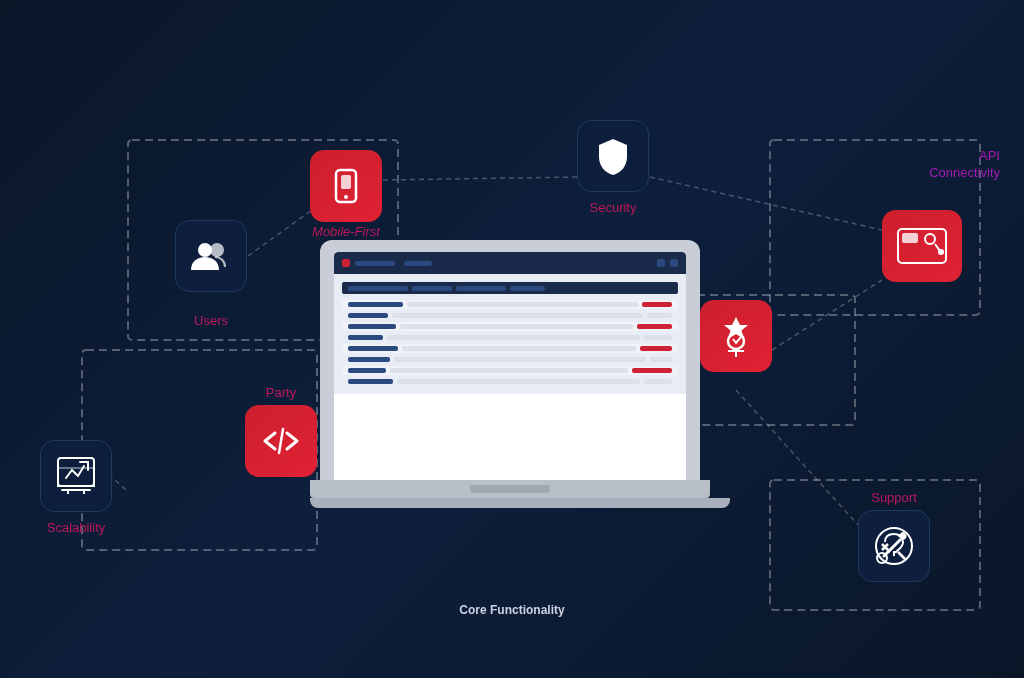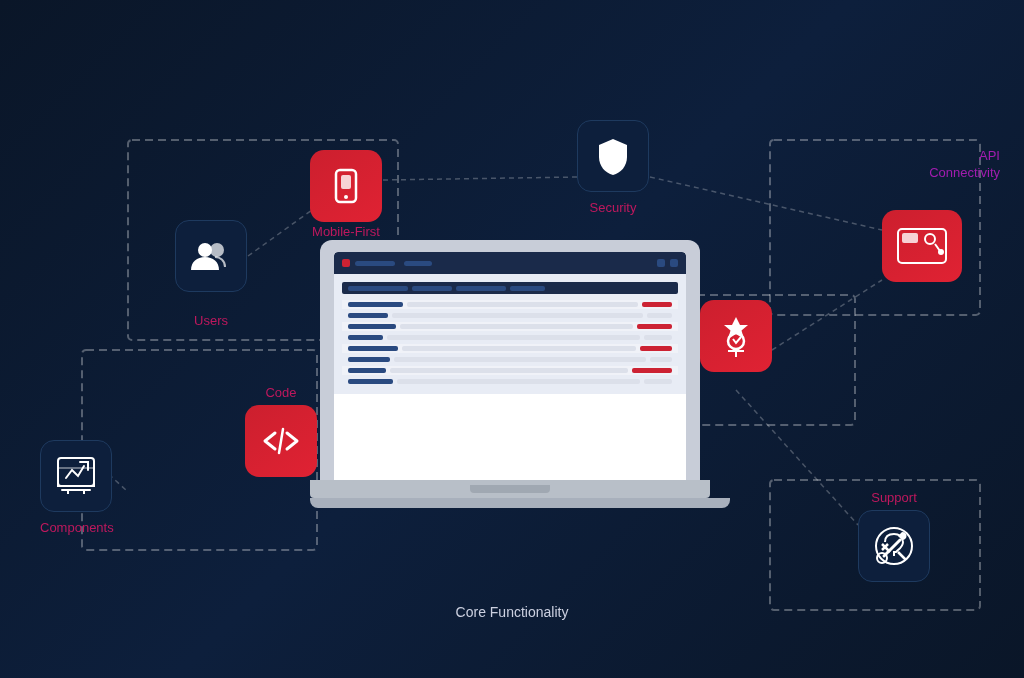--- a/index.html
+++ b/index.html
@@ -168,21 +168,21 @@
   </div>
   <div class="icon-label" style="left:175px;top:313px;width:72px;">Users</div>
 
   <div class="icon-box red" style="left:310px;top:150px;width:72px;height:72px;">
     <svg width="38" height="38" viewBox="0 0 38 38" fill="none">
       <rect x="9" y="3" width="20" height="32" rx="4" stroke="white" stroke-width="2.5" fill="none"></rect>
       <circle cx="19" cy="30" r="2" fill="white"></circle>
       <rect x="14" y="8" width="10" height="14" rx="2" fill="white" opacity="0.8"></rect>
     </svg>
   </div>
-  <div class="icon-label" style="left:300px;top:224px;width:92px;">Mobile-First</div>
+  <div class="icon-label" style="left:300px;top:224px;width:92px;font-style:italic;">Mobile-First</div>
 
   <div class="icon-box dark" style="left:577px;top:120px;width:72px;height:72px;">
     <svg width="42" height="42" viewBox="0 0 42 42" fill="none">
       <path d="M21 4L7 10v12c0 9 6 16 14 18 8-2 14-9 14-18V10L21 4z" fill="white"></path>
     </svg>
   </div>
   <div class="icon-label" style="left:577px;top:200px;width:72px;">Security</div>
 
   <div class="icon-box red" style="left:882px;top:210px;width:80px;height:72px;">
     <svg width="52" height="38" viewBox="0 0 52 38" fill="none">
@@ -221,35 +221,35 @@
   </div>
   <div class="icon-label" style="left:858px;top:490px;width:72px;">Support</div>
 
   <div class="icon-box red" style="left:245px;top:405px;width:72px;height:72px;">
     <svg width="44" height="44" viewBox="0 0 44 44" fill="none">
       <path d="M16 14 L6 22 L16 30" stroke="white" stroke-width="3" stroke-linecap="round" stroke-linejoin="round" fill="none"></path>
       <path d="M28 14 L38 22 L28 30" stroke="white" stroke-width="3" stroke-linecap="round" stroke-linejoin="round" fill="none"></path>
       <line x1="24" y1="10" x2="20" y2="34" stroke="white" stroke-width="2.5" stroke-linecap="round"></line>
     </svg>
   </div>
-  <div class="icon-label" style="left:245px;top:385px;width:72px;">Code</div>
+  <div class="icon-label" style="left:245px;top:385px;width:72px;">Party</div>
 
   <div class="icon-box dark" style="left:40px;top:440px;width:72px;height:72px;">
     <svg width="44" height="44" viewBox="0 0 44 44" fill="none">
       <rect x="4" y="4" width="36" height="28" rx="3" stroke="white" stroke-width="2" fill="none"></rect>
       <path d="M4 28 L4 32 L40 32 L40 28" stroke="white" stroke-width="2" fill="none"></path>
       <line x1="4" y1="14" x2="40" y2="14" stroke="white" stroke-width="1.5" opacity="0.5"></line>
       <path d="M12 24 L18 16 L24 22 L30 12" stroke="white" stroke-width="2" fill="none" stroke-linecap="round"></path>
       <path d="M26 8 L34 8 L34 16" stroke="white" stroke-width="2" fill="none" stroke-linecap="round"></path>
       <path d="M8 36 L36 36" stroke="white" stroke-width="2" stroke-linecap="round"></path>
       <path d="M14 36 L14 40" stroke="white" stroke-width="2"></path>
       <path d="M30 36 L30 40" stroke="white" stroke-width="2"></path>
     </svg>
   </div>
-  <div class="icon-label" style="left:40px;top:520px;width:72px;">Components</div>
+  <div class="icon-label" style="left:40px;top:520px;width:72px;">Scalability</div>
 
   <div class="laptop">
     <div class="laptop-screen-outer">
       <div class="laptop-screen-inner">
         <div class="screen-topbar">
           <div class="topbar-dot"></div>
           <div class="topbar-line" style="width:40px;"></div>
           <div class="topbar-line" style="width:28px;margin-left:4px;"></div>
           <div style="flex:1;"></div>
           <div class="topbar-dot" style="background:#2a4a80;"></div>
@@ -306,15 +306,15 @@
           </div>
         </div>
       </div>
     </div>
     <div class="laptop-base">
       <div class="laptop-notch"></div>
     </div>
     <div class="laptop-foot"></div>
   </div>
 
-  <div class="icon-label" style="left:440px;top:603px;width:144px;font-size:14px;font-weight:400;color:#ccd0e0;">Core Functionality</div>
+  <div class="icon-label" style="left:440px;top:603px;width:144px;font-size:12px;font-weight:700;color:#ccd0e0;">Core Functionality</div>
 
 </div>
 
 </body></html>

